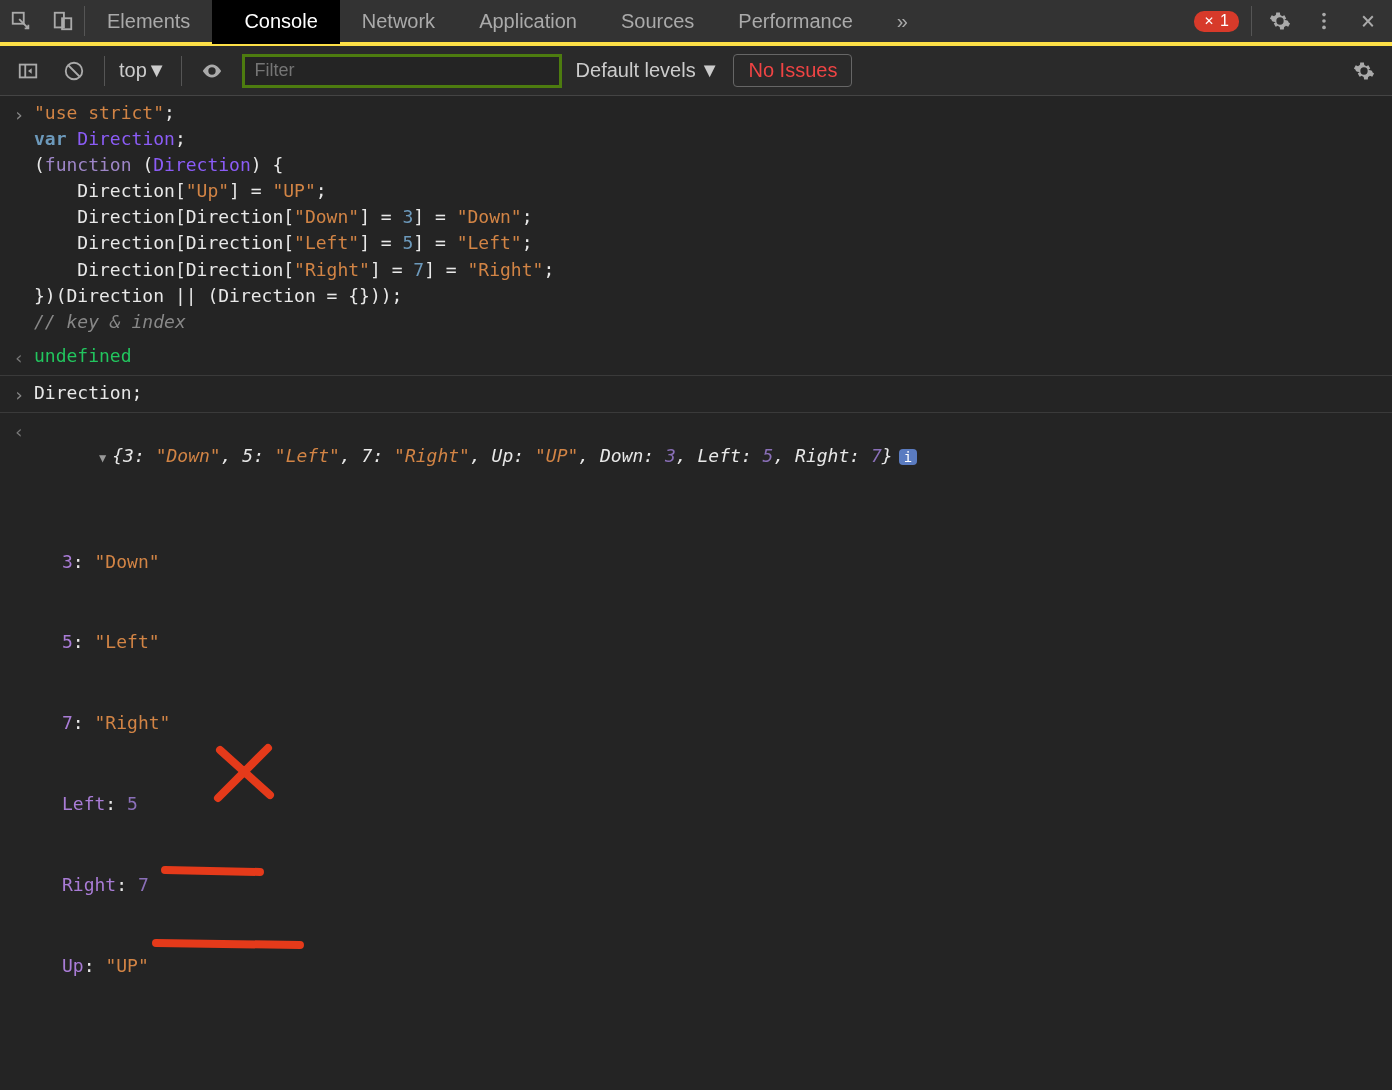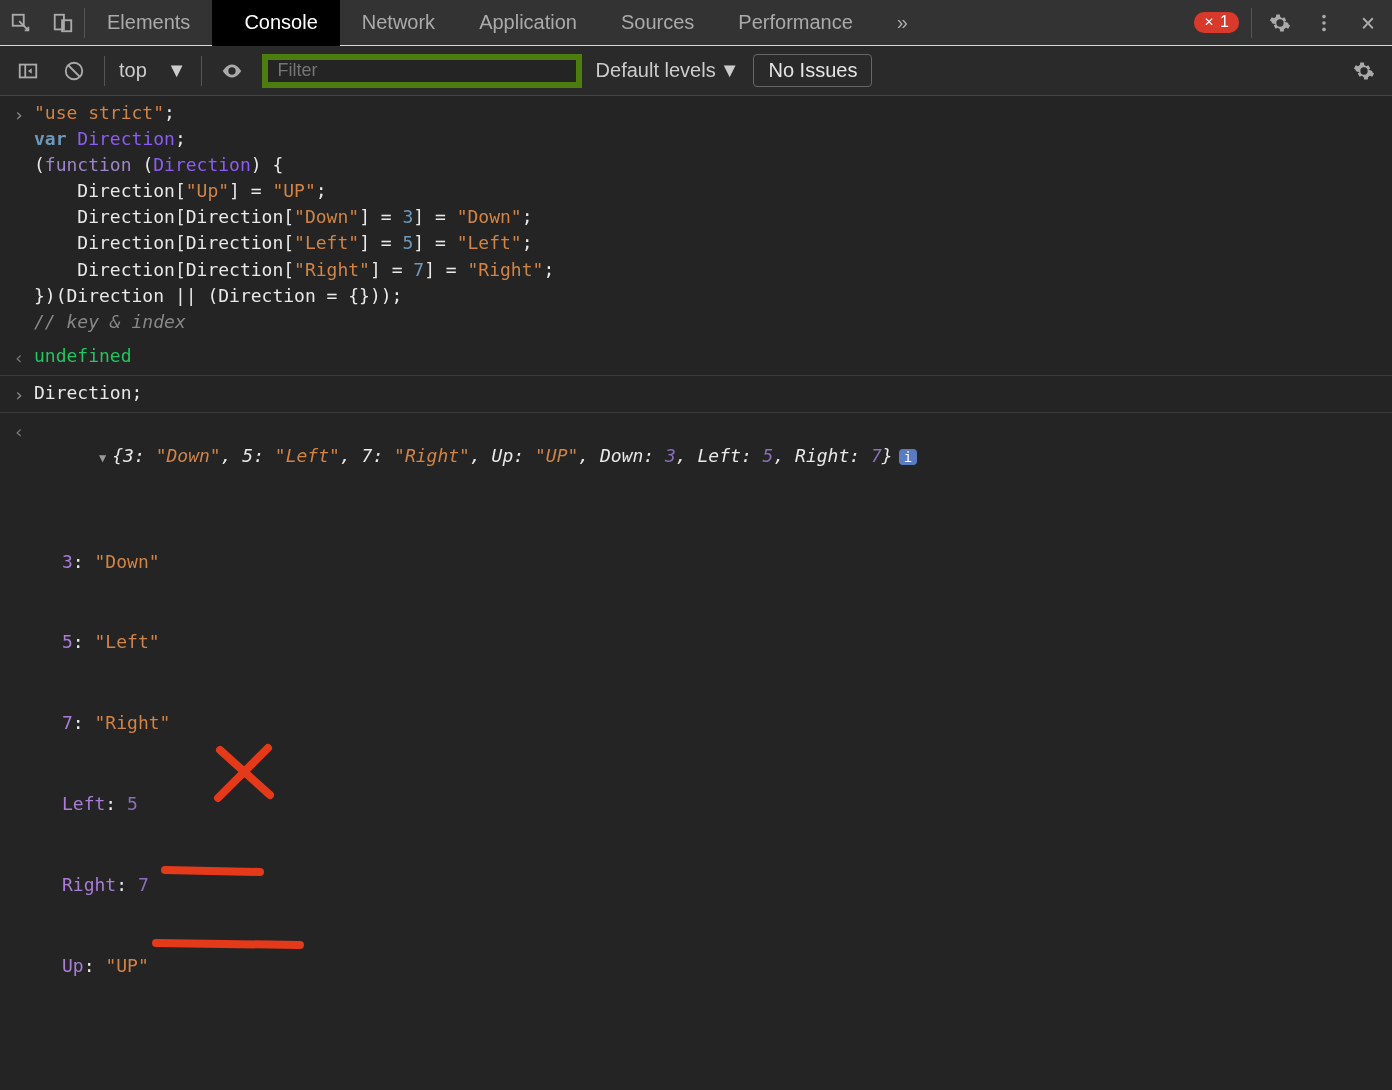--- a/index.html
+++ b/index.html
@@ -12,21 +12,21 @@
   font-size: 18px;
   overflow: hidden;
 }
 
 
 .top-toolbar {
   height: 46px;
   background: #333333;
   display: flex;
   align-items: center;
-  border-bottom: 1px solid #fde047;
+  border-bottom: 4px solid #fde047;
 }
 .toolbar-btn {
   width: 42px;
   height: 46px;
   display: flex;
   align-items: center;
   justify-content: center;
   color: #aaa;
 }
 .tabs { display: flex; height: 46px; }
@@ -84,44 +84,44 @@
   gap: 14px;
   padding: 0 12px;
   border-bottom: 1px solid #444;
   font-family: -apple-system, Arial, sans-serif;
 }
 .context-select {
   color: #ccc;
   font-size: 20px;
   display: flex;
   align-items: center;
-  gap: 20px;
+  gap: 0;
 }
 .filter-input {
   background: #242424;
-  border: 6px solid #4d7c0f;
+  border: 3px solid #4d7c0f;
   color: #ccc;
   height: 34px;
   width: 320px;
   padding: 0 10px;
   font-size: 18px;
   font-family: -apple-system, Arial, sans-serif;
 }
 .levels-select {
   color: #ccc;
   font-size: 20px;
   display: flex;
   align-items: center;
   gap: 4px;
 }
 .no-issues {
   border: 1px solid #666;
   border-radius: 4px;
   padding: 4px 14px;
-  color: #e5e5e5;
+  color: #ef4444;
   font-size: 20px;
 }
 
 
 .console-body {
   display: flex;
   flex-direction: column;
 }
 .row {
   display: flex;

